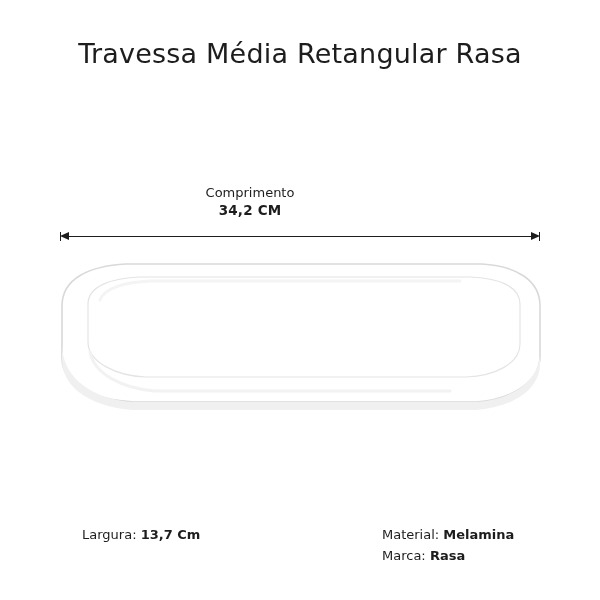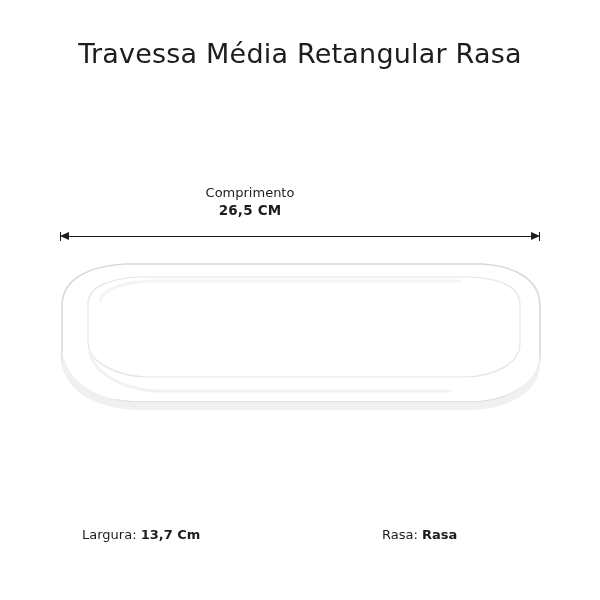--- a/index.html
+++ b/index.html
@@ -146,21 +146,21 @@
 </style>
 </head>
 <body>
 
 <div class="page">
 
   <div class="title">Travessa Média Retangular Rasa</div>
 
   <div class="dim-caption">
     <span class="dim-label">Comprimento</span>
-    <span class="dim-value">26,5 CM</span>
+    <span class="dim-value">34,2 CM</span>
   </div>
 
   <div class="measure-line">
     <div class="bar"></div>
     <div class="cap left"></div>
     <div class="cap right"></div>
     <div class="arrow left"></div>
     <div class="arrow right"></div>
   </div>
 
@@ -209,19 +209,23 @@
 
   <div class="specs">
     <div class="spec-col left">
       <span class="spec-row">
         <span class="spec-key">Largura:</span>
         <span class="spec-val">13,7 Cm</span>
       </span>
     </div>
     <div class="spec-col right">
       <span class="spec-row">
-        <span class="spec-key">Rasa:</span>
+        <span class="spec-key">Material:</span>
+        <span class="spec-val">Melamina</span>
+      </span>
+      <span class="spec-row">
+        <span class="spec-key">Marca:</span>
         <span class="spec-val">Rasa</span>
       </span>
     </div>
   </div>
 
 </div>
 
 </body></html>

